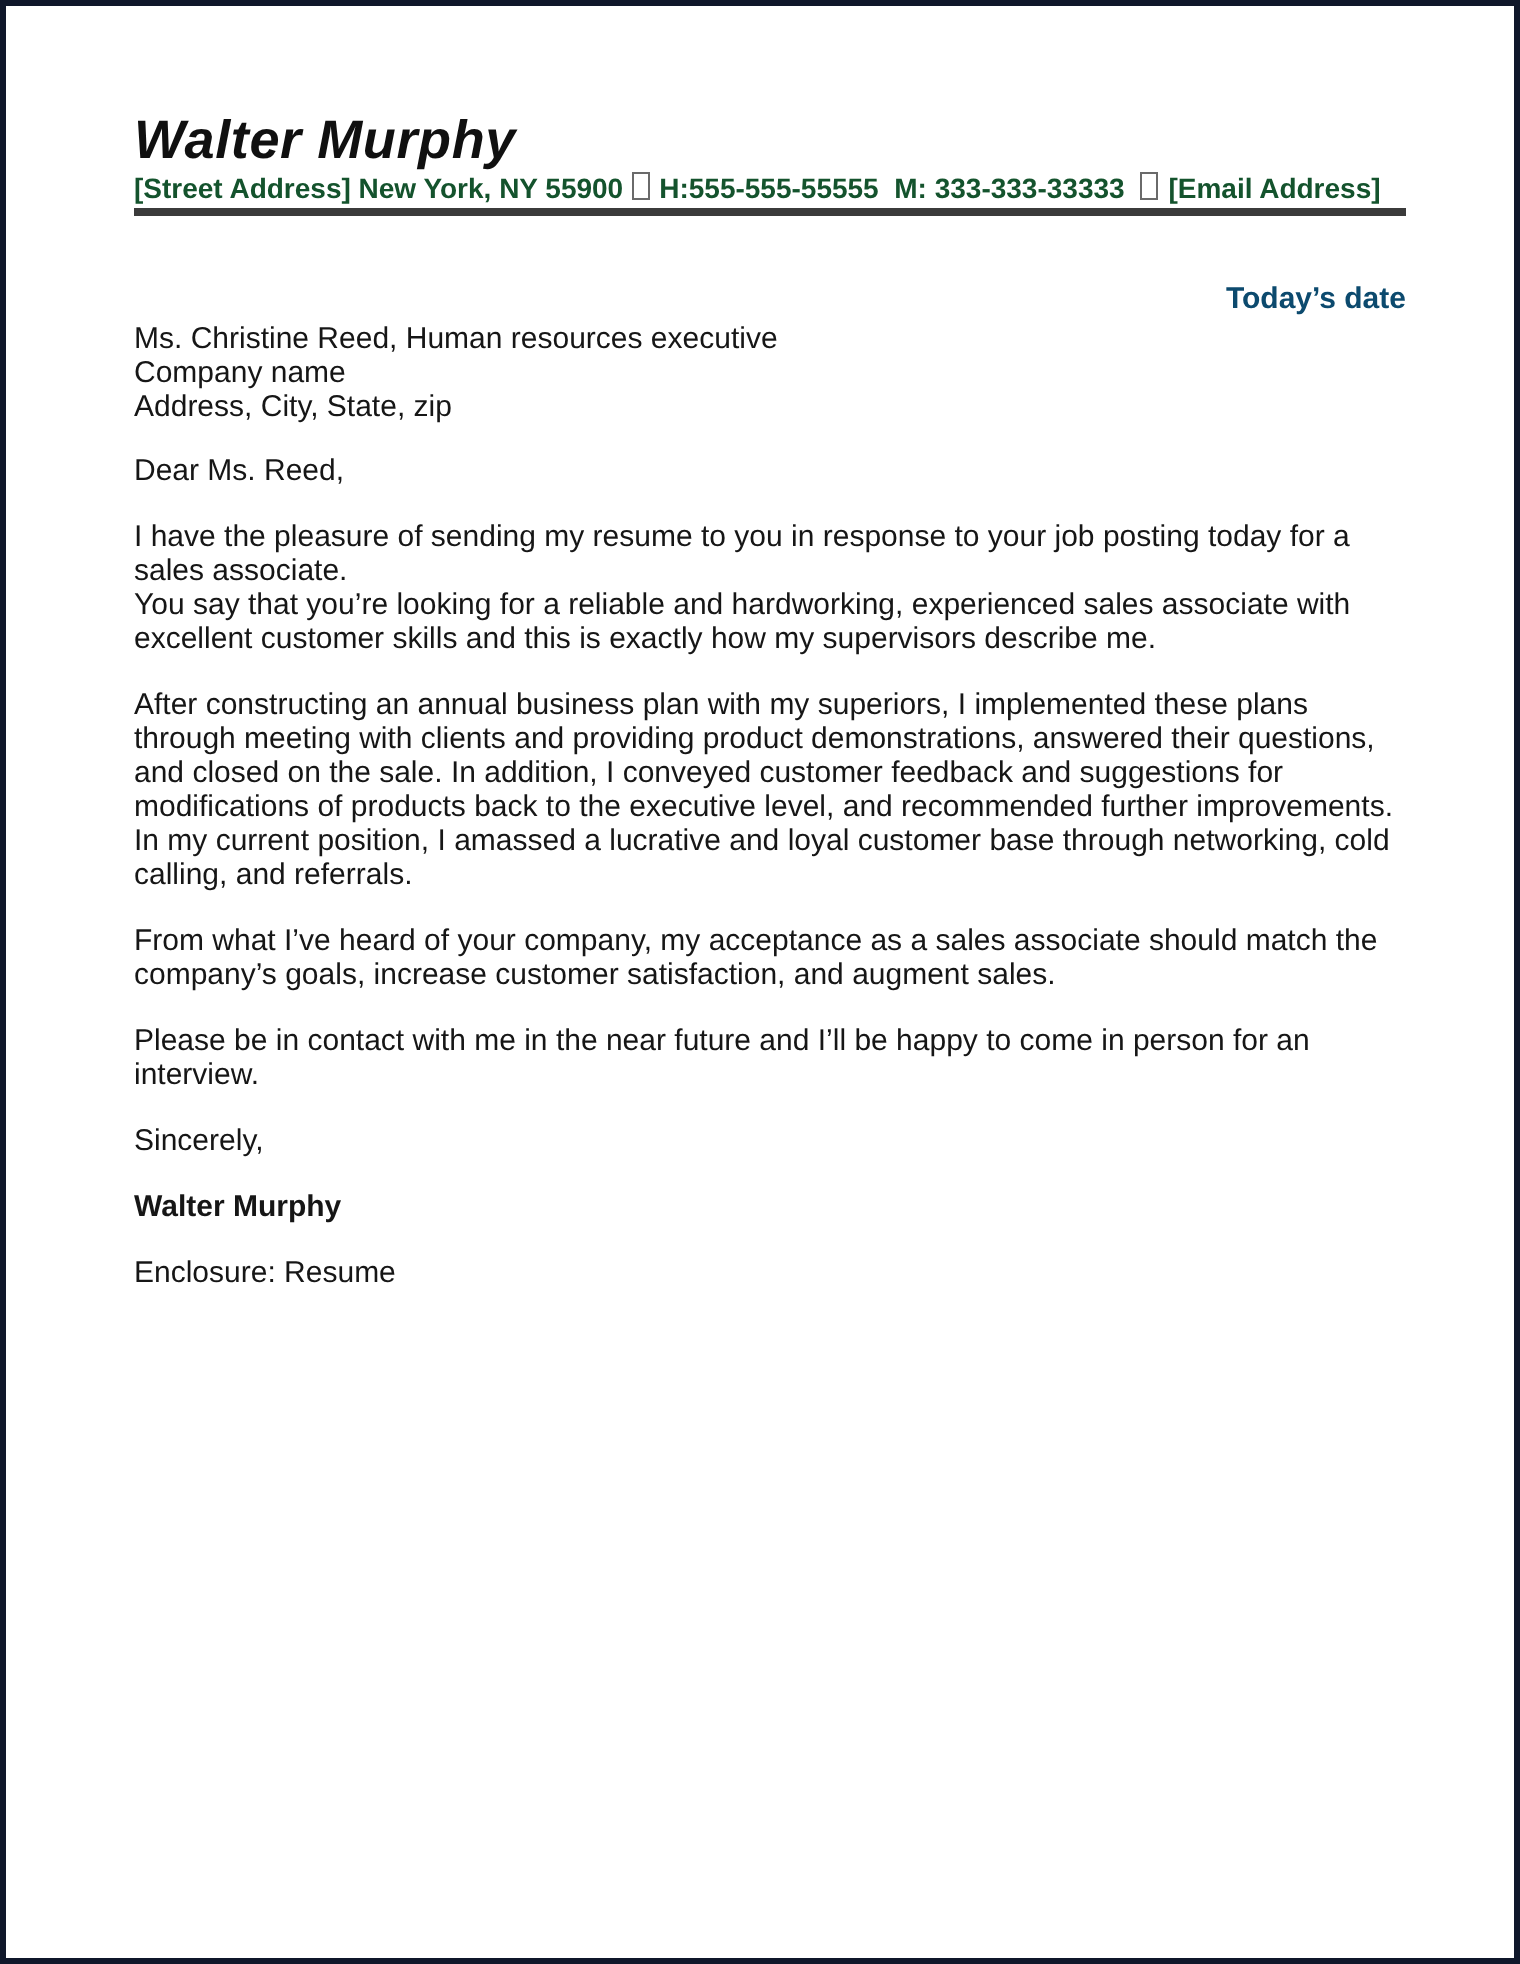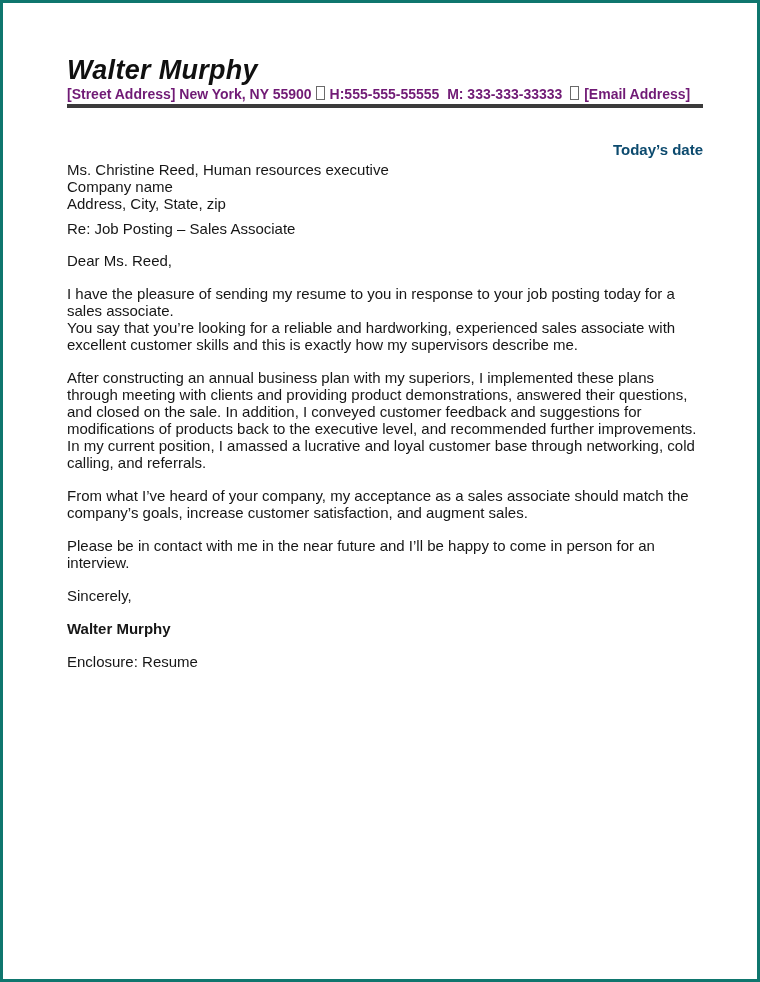--- a/index.html
+++ b/index.html
@@ -1,21 +1,21 @@
 <!DOCTYPE html>
 <html><head>
 <meta charset="utf-8">
 <style>
   html, body { margin: 0; padding: 0; background: #ffffff; }
   .page {
     position: relative;
     width: 760px;
     height: 982px;
     box-sizing: border-box;
-    border: 3px solid #0f766e;
+    border: 3px solid #0f172a;
     background: #ffffff;
     font-family: "Liberation Sans", sans-serif;
     color: #161616;
     overflow: hidden;
   }
   .content {
     margin: 53px 0 0 64px;
     width: 636px;
   }
   .name {
@@ -24,21 +24,21 @@
     font-weight: bold;
     font-style: italic;
     letter-spacing: 0.3px;
     color: #101010;
   }
   .contact {
     margin-top: 2px;
     font-size: 14px;
     line-height: 17px;
     font-weight: bold;
-    color: #701a75;
+    color: #14532d;
   }
   .glyph-box {
     display: inline-block;
     width: 7px;
     height: 12px;
     border: 1px solid #6a6a6a;
     vertical-align: -1px;
     margin: 0 5px 0 4px;
   }
   .header-rule {
@@ -81,21 +81,20 @@
     <div class="header-rule"></div>
 
     <div class="date-line">Today’s date</div>
 
     <div class="recipient">
       <p>Ms. Christine Reed, Human resources executive</p>
       <p>Company name</p>
       <p>Address, City, State, zip</p>
     </div>
 
-    <p class="line subject">Re: Job Posting – Sales Associate</p>
 
     <p class="line salutation">Dear Ms. Reed,</p>
 
     <div class="para">
       <p>I have the pleasure of sending my resume to you in response to your job posting today for a sales associate.</p>
       <p>You say that you’re looking for a reliable and hardworking, experienced sales associate with excellent customer skills and this is exactly how my supervisors describe me.</p>
     </div>
 
     <div class="para">
       <p>After constructing an annual business plan with my superiors, I implemented these plans through meeting with clients and providing product demonstrations, answered their questions, and closed on the sale. In addition, I conveyed customer feedback and suggestions for modifications of products back to the executive level, and recommended further improvements.</p>

